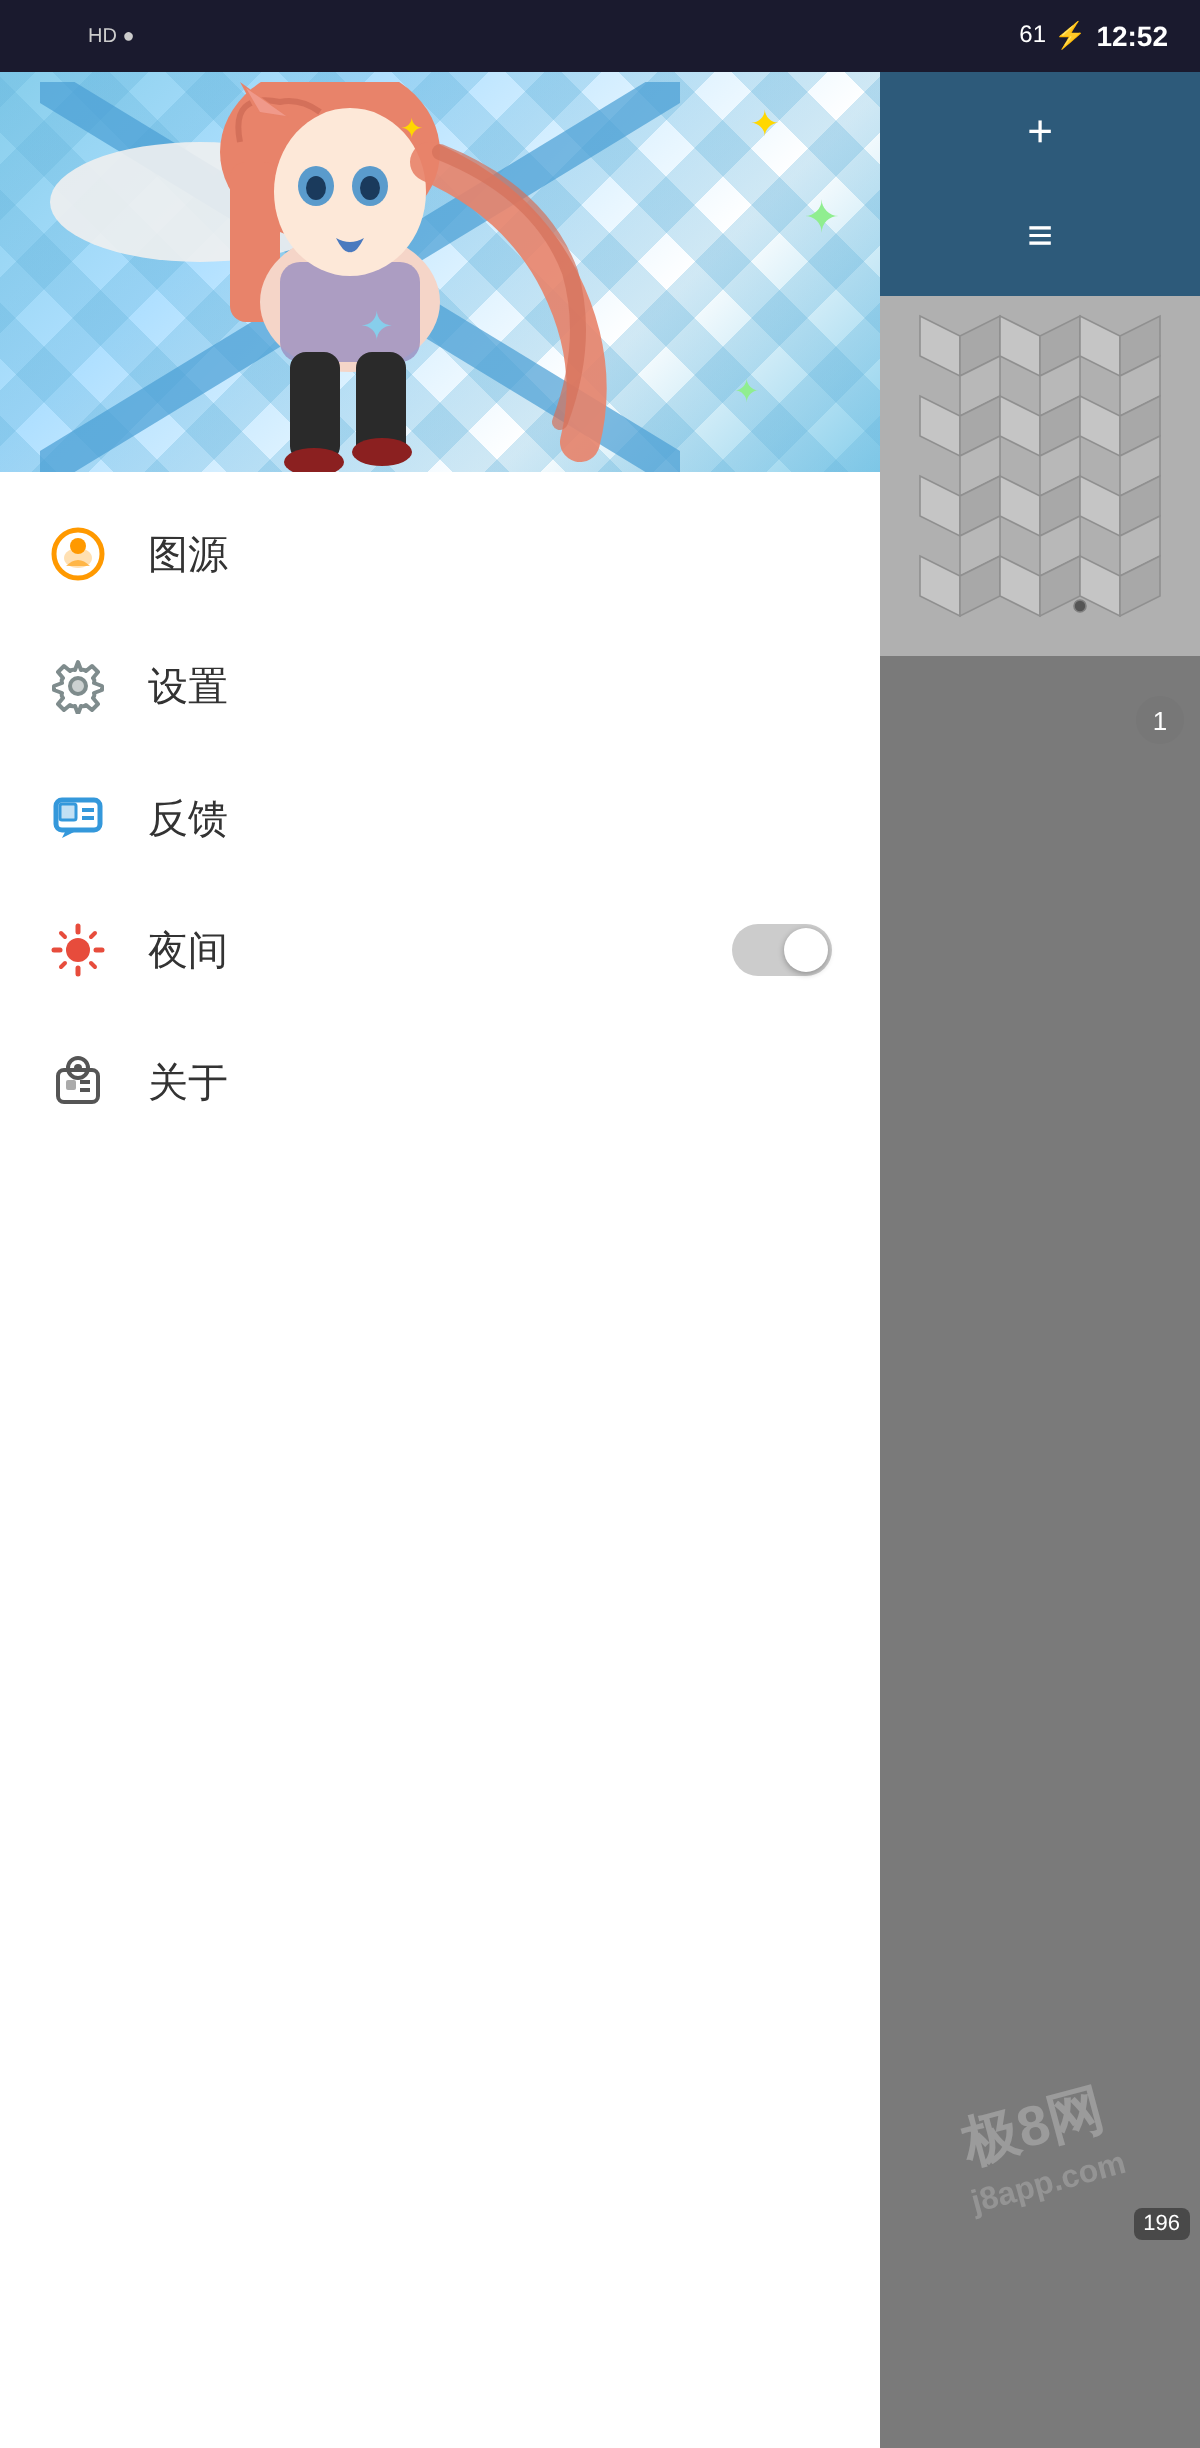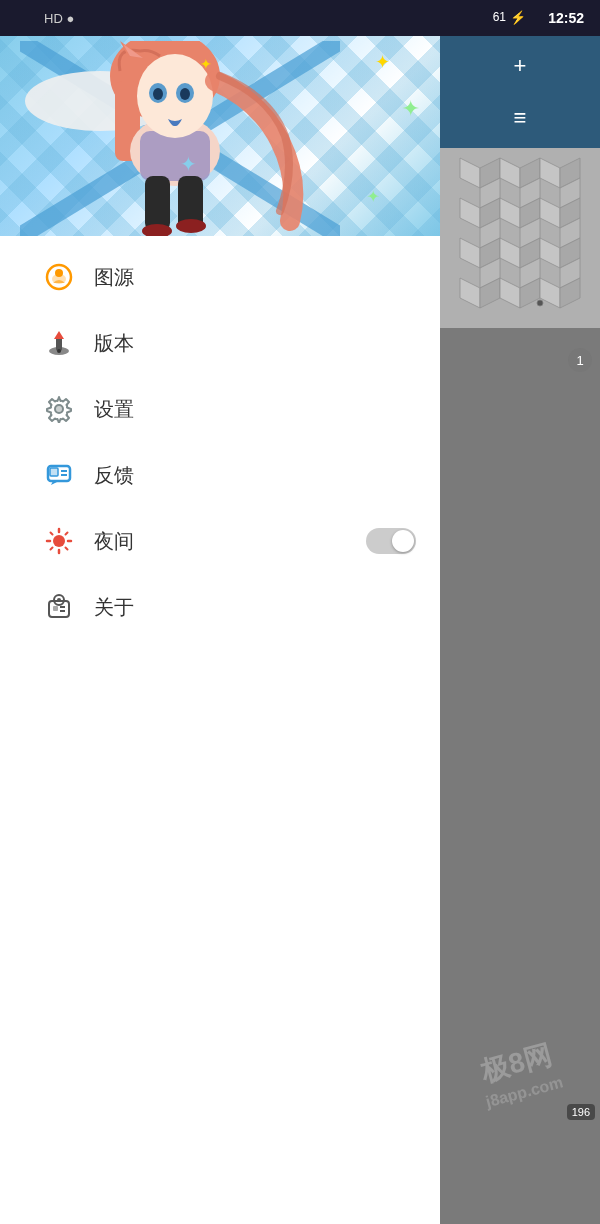--- a/index.html
+++ b/index.html
@@ -22,31 +22,31 @@
       align-items: center;
       justify-content: flex-end;
       padding: 0 16px;
       z-index: 100;
       color: white;
       font-size: 13px;
     }
     .status-bar .status-left {
       position: absolute;
       left: 12px;
-      font-size: 13px;
+      font-size: 10px;
       color: #ccc;
       padding-left: 32px;
     }
     .status-icons {
       display: flex;
       align-items: flex-start;
       gap: 4px;
     }
     .battery-text { font-size: 12px; }
-    .time-text { font-size: 14px; font-weight: bold; margin-left: 18px; }
+    .time-text { font-size: 14px; font-weight: bold; margin-left: 1px; }
 
     
     .drawer {
       position: absolute;
       top: 36px;
       left: 0;
       width: 440px;
       height: calc(1224px - 36px);
       background: #fff;
       z-index: 10;
@@ -92,21 +92,20 @@
       left: 20px;
       width: 320px;
       height: 195px;
     }
 
     
     .menu-list {
       flex: 1;
       overflow-y: auto;
       padding: 8px 0;
-      margin-left: 20px;
     }
     .menu-item {
       display: flex;
       align-items: center;
       padding: 18px 24px;
       cursor: pointer;
       gap: 20px;
     }
     .menu-icon {
       width: 30px;
@@ -339,31 +338,20 @@
           <circle cx="14" cy="14" r="12" fill="none" stroke="#ff9900" stroke-width="2.5"></circle>
           <ellipse cx="14" cy="16" rx="7" ry="5" fill="#ff9900" opacity="0.3"></ellipse>
           <circle cx="14" cy="10" r="4" fill="#ff9900"></circle>
           <path d="M8 20 Q14 14 20 20" fill="#ff9900" opacity="0.6"></path>
         </svg>
       </div>
       <span class="menu-label">图源</span>
     </div>
 
 
-    <div class="menu-item">
-      <div class="menu-icon">
-        <svg width="28" height="28" viewBox="0 0 28 28" xmlns="http://www.w3.org/2000/svg">
-          <ellipse cx="14" cy="22" rx="10" ry="4" fill="#888"></ellipse>
-          <rect x="11" y="8" width="6" height="14" rx="2" fill="#555"></rect>
-          <polygon points="14,2 19,10 9,10" fill="#e74c3c"></polygon>
-          <circle cx="14" cy="22" r="2" fill="#333"></circle>
-        </svg>
-      </div>
-      <span class="menu-label">版本</span>
-    </div>
 
 
     <div class="menu-item">
       <div class="menu-icon">
         <svg width="28" height="28" viewBox="0 0 28 28" xmlns="http://www.w3.org/2000/svg">
           <circle cx="14" cy="14" r="4" fill="none" stroke="#7f8c8d" stroke-width="2"></circle>
           <path d="M14 2 L15.5 6 Q17 5.5 18 6.5 L21 4 L24 7 L21.5 10 Q22.5 11 22 12.5 L26 14 L26 16 L22 17.5 Q22.5 19 21.5 20 L24 23 L21 26 L18 23.5 Q17 24.5 15.5 24 L14 28 L12.5 24 Q11 24.5 10 23.5 L7 26 L4 23 L6.5 20 Q5.5 19 6 17.5 L2 16 L2 14 L6 12.5 Q5.5 11 6.5 10 L4 7 L7 4 L10 6.5 Q11 5.5 12.5 6 Z" fill="none" stroke="#7f8c8d" stroke-width="2" stroke-linejoin="round"></path>
           <circle cx="14" cy="14" r="4" fill="#7f8c8d" opacity="0.4"></circle>
         </svg>
       </div>

